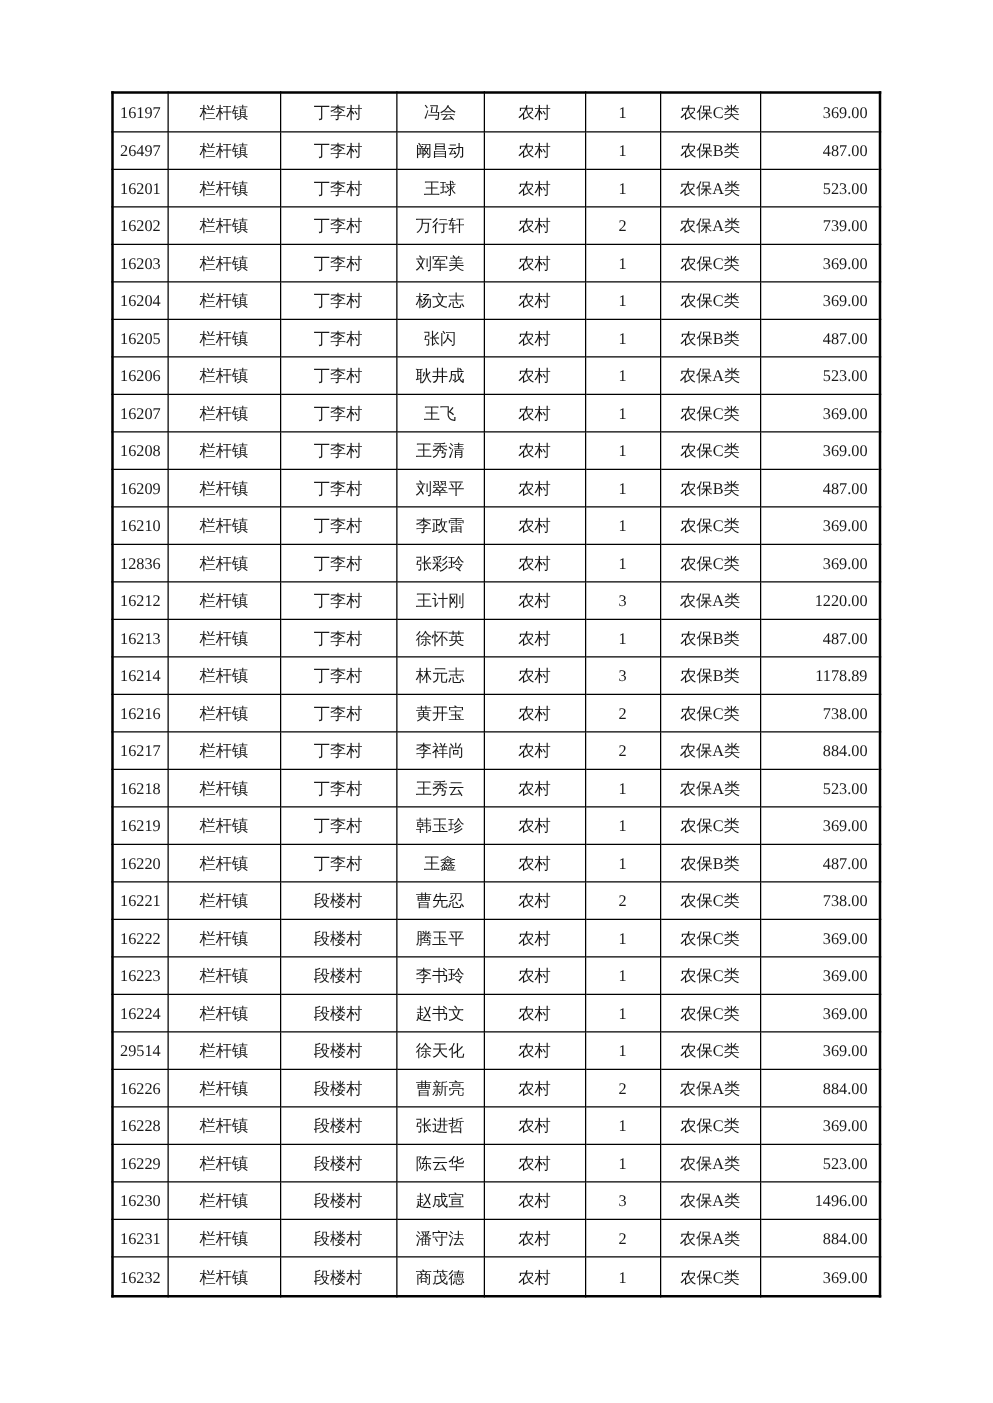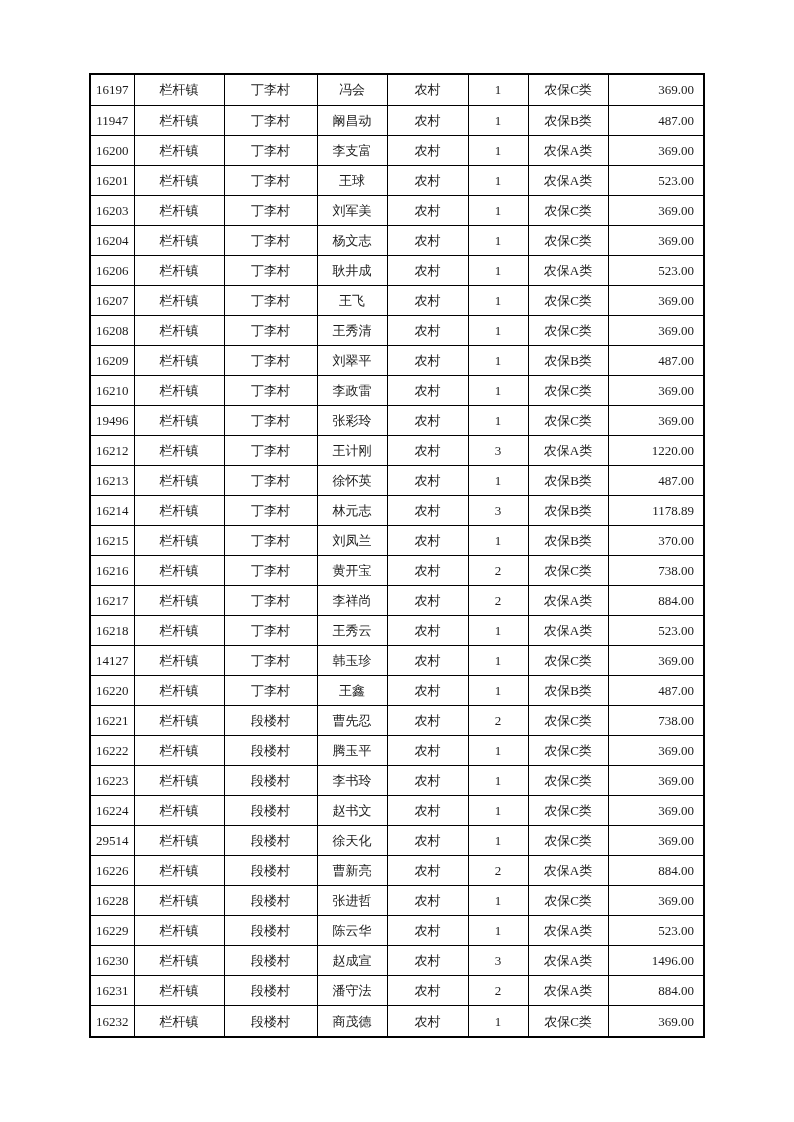--- a/index.html
+++ b/index.html
@@ -76,70 +76,80 @@
           <td>16197</td>
           <td>栏杆镇</td>
           <td>丁李村</td>
           <td>冯会</td>
           <td>农村</td>
           <td>1</td>
           <td>农保C类</td>
           <td class="num">369.00</td>
         </tr>
         <tr>
-          <td>11947</td>
+          <td>26497</td>
           <td>栏杆镇</td>
           <td>丁李村</td>
           <td>阚昌动</td>
           <td>农村</td>
           <td>1</td>
           <td>农保B类</td>
           <td class="num">487.00</td>
         </tr>
         <tr>
-          <td>16200</td>
-          <td>栏杆镇</td>
-          <td>丁李村</td>
-          <td>李支富</td>
-          <td>农村</td>
-          <td>1</td>
-          <td>农保A类</td>
-          <td class="num">369.00</td>
-        </tr>
-        <tr>
           <td>16201</td>
           <td>栏杆镇</td>
           <td>丁李村</td>
           <td>王球</td>
           <td>农村</td>
           <td>1</td>
           <td>农保A类</td>
           <td class="num">523.00</td>
         </tr>
         <tr>
+          <td>16202</td>
+          <td>栏杆镇</td>
+          <td>丁李村</td>
+          <td>万行轩</td>
+          <td>农村</td>
+          <td>2</td>
+          <td>农保A类</td>
+          <td class="num">739.00</td>
+        </tr>
+        <tr>
           <td>16203</td>
           <td>栏杆镇</td>
           <td>丁李村</td>
           <td>刘军美</td>
           <td>农村</td>
           <td>1</td>
           <td>农保C类</td>
           <td class="num">369.00</td>
         </tr>
         <tr>
           <td>16204</td>
           <td>栏杆镇</td>
           <td>丁李村</td>
           <td>杨文志</td>
           <td>农村</td>
           <td>1</td>
           <td>农保C类</td>
           <td class="num">369.00</td>
         </tr>
         <tr>
+          <td>16205</td>
+          <td>栏杆镇</td>
+          <td>丁李村</td>
+          <td>张闪</td>
+          <td>农村</td>
+          <td>1</td>
+          <td>农保B类</td>
+          <td class="num">487.00</td>
+        </tr>
+        <tr>
           <td>16206</td>
           <td>栏杆镇</td>
           <td>丁李村</td>
           <td>耿井成</td>
           <td>农村</td>
           <td>1</td>
           <td>农保A类</td>
           <td class="num">523.00</td>
         </tr>
         <tr>
@@ -176,21 +186,21 @@
           <td>16210</td>
           <td>栏杆镇</td>
           <td>丁李村</td>
           <td>李政雷</td>
           <td>农村</td>
           <td>1</td>
           <td>农保C类</td>
           <td class="num">369.00</td>
         </tr>
         <tr>
-          <td>19496</td>
+          <td>12836</td>
           <td>栏杆镇</td>
           <td>丁李村</td>
           <td>张彩玲</td>
           <td>农村</td>
           <td>1</td>
           <td>农保C类</td>
           <td class="num">369.00</td>
         </tr>
         <tr>
           <td>16212</td>
@@ -216,30 +226,20 @@
           <td>16214</td>
           <td>栏杆镇</td>
           <td>丁李村</td>
           <td>林元志</td>
           <td>农村</td>
           <td>3</td>
           <td>农保B类</td>
           <td class="num">1178.89</td>
         </tr>
         <tr>
-          <td>16215</td>
-          <td>栏杆镇</td>
-          <td>丁李村</td>
-          <td>刘凤兰</td>
-          <td>农村</td>
-          <td>1</td>
-          <td>农保B类</td>
-          <td class="num">370.00</td>
-        </tr>
-        <tr>
           <td>16216</td>
           <td>栏杆镇</td>
           <td>丁李村</td>
           <td>黄开宝</td>
           <td>农村</td>
           <td>2</td>
           <td>农保C类</td>
           <td class="num">738.00</td>
         </tr>
         <tr>
@@ -256,21 +256,21 @@
           <td>16218</td>
           <td>栏杆镇</td>
           <td>丁李村</td>
           <td>王秀云</td>
           <td>农村</td>
           <td>1</td>
           <td>农保A类</td>
           <td class="num">523.00</td>
         </tr>
         <tr>
-          <td>14127</td>
+          <td>16219</td>
           <td>栏杆镇</td>
           <td>丁李村</td>
           <td>韩玉珍</td>
           <td>农村</td>
           <td>1</td>
           <td>农保C类</td>
           <td class="num">369.00</td>
         </tr>
         <tr>
           <td>16220</td>

